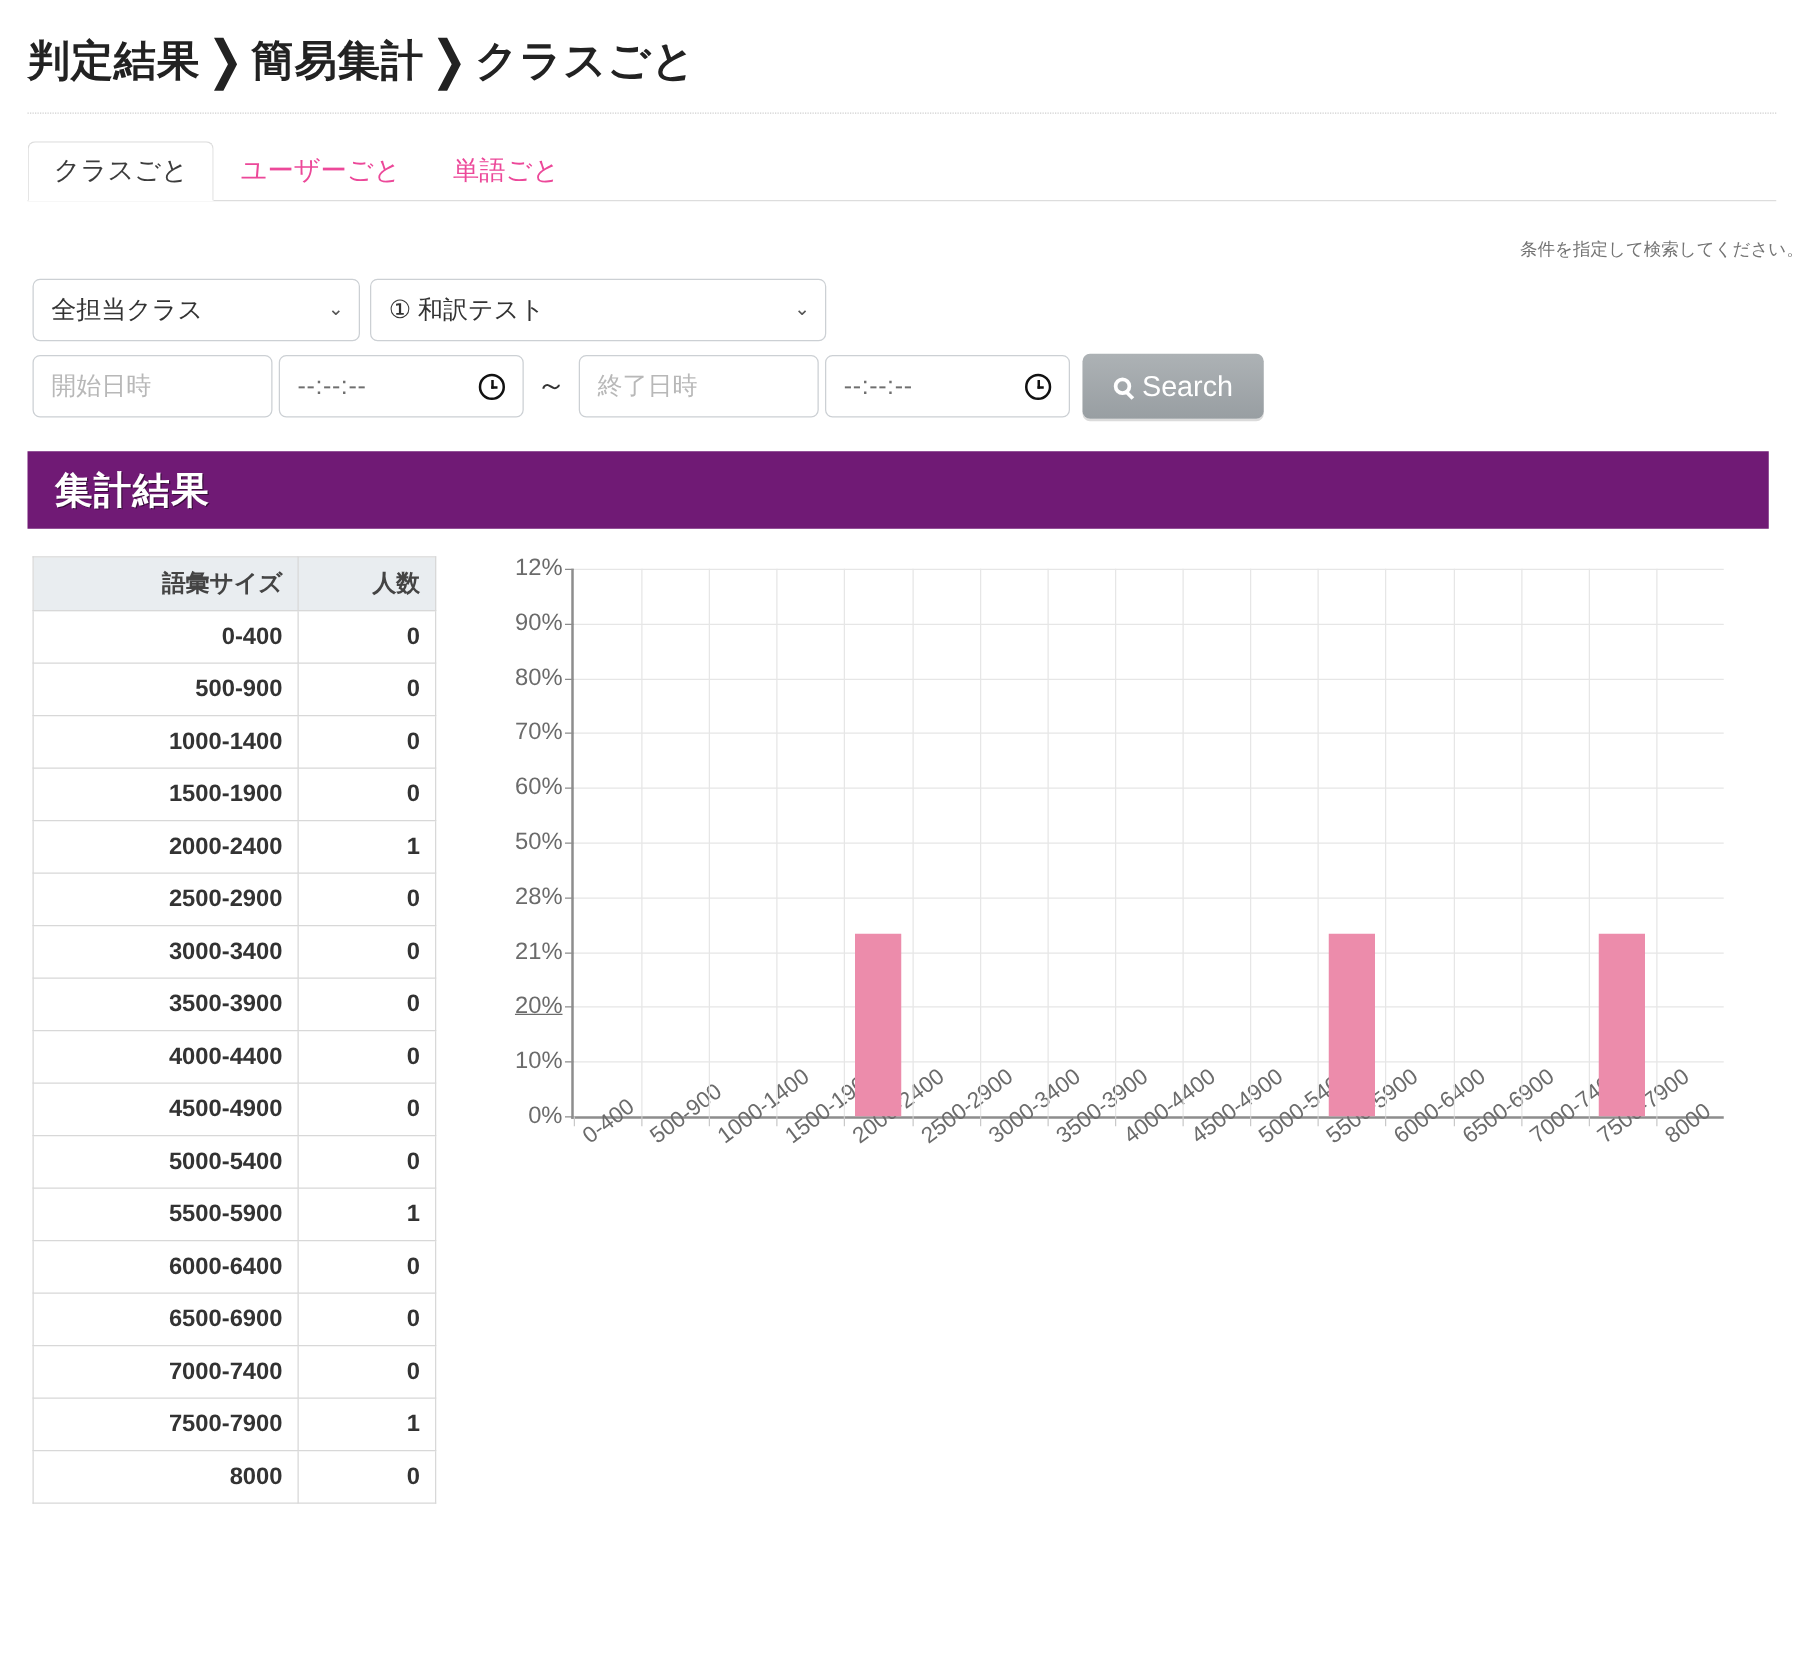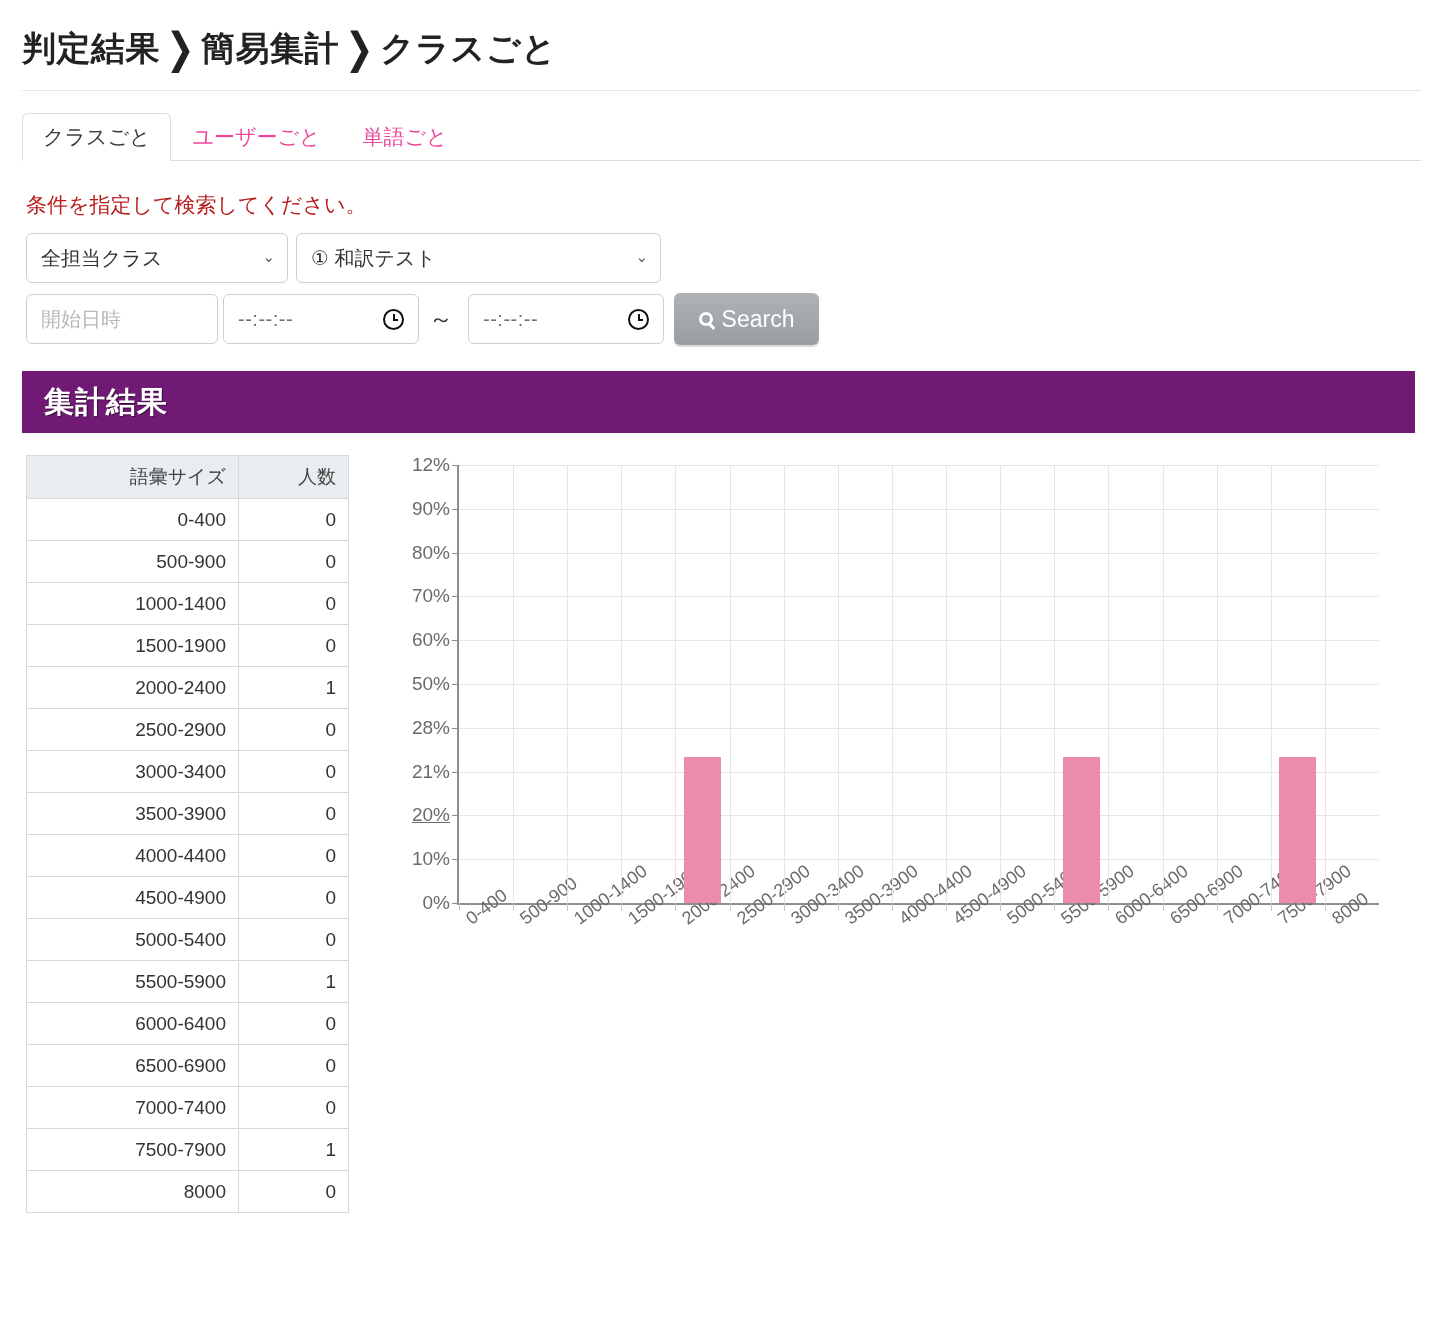--- a/index.html
+++ b/index.html
@@ -54,23 +54,24 @@
   }
   .tab.active {
     color: #3c3c3c;
     background: #ffffff;
     border: 1px solid #dddddd;
     border-bottom-color: #ffffff;
   }
 
   
   .hint {
-    font-size: 21px;
-    color: #b91c1c;
+    font-size: 14px;
+    color: #737373;
     margin: 30px 0 0 26px;
+    text-align: right;
   }
   .form-row {
     display: flex;
     align-items: center;
     margin-left: 26px;
     margin-top: 14px;
   }
   .sel {
     appearance: none;
     -webkit-appearance: none;
@@ -199,21 +200,21 @@
     width: 322px;
     font-size: 19px;
     table-layout: fixed;
   }
   table.tally th, table.tally td {
     border: 1px solid #d8d8d8;
     text-align: right;
     padding: 8px 12px 8px 8px;
     height: 42px;
     color: #333;
-    font-weight: normal;
+    font-weight: bold;
   }
   table.tally thead th {
     background: #e9edf0;
     color: #444;
   }
   table.tally col.c1 { width: 212px; }
   table.tally col.c2 { width: 110px; }
 
   
   .chart-box {
@@ -307,20 +308,21 @@
   </span>
 </div>
 
 <div class="form-row2">
   <input class="txt date-in" type="text" placeholder="開始日時" style="">
   <div class="txt time-in">
     <span class="time-val">--:--:--</span>
     <span class="clock"></span>
   </div>
   <span class="tilde">～</span>
+  <input class="txt date-in" type="text" placeholder="終了日時" style="">
   <div class="txt time-in">
     <span class="time-val">--:--:--</span>
     <span class="clock"></span>
   </div>
   <div class="search-btn">
     <span class="mag"></span>
     <span>Search</span>
   </div>
 </div>
 

